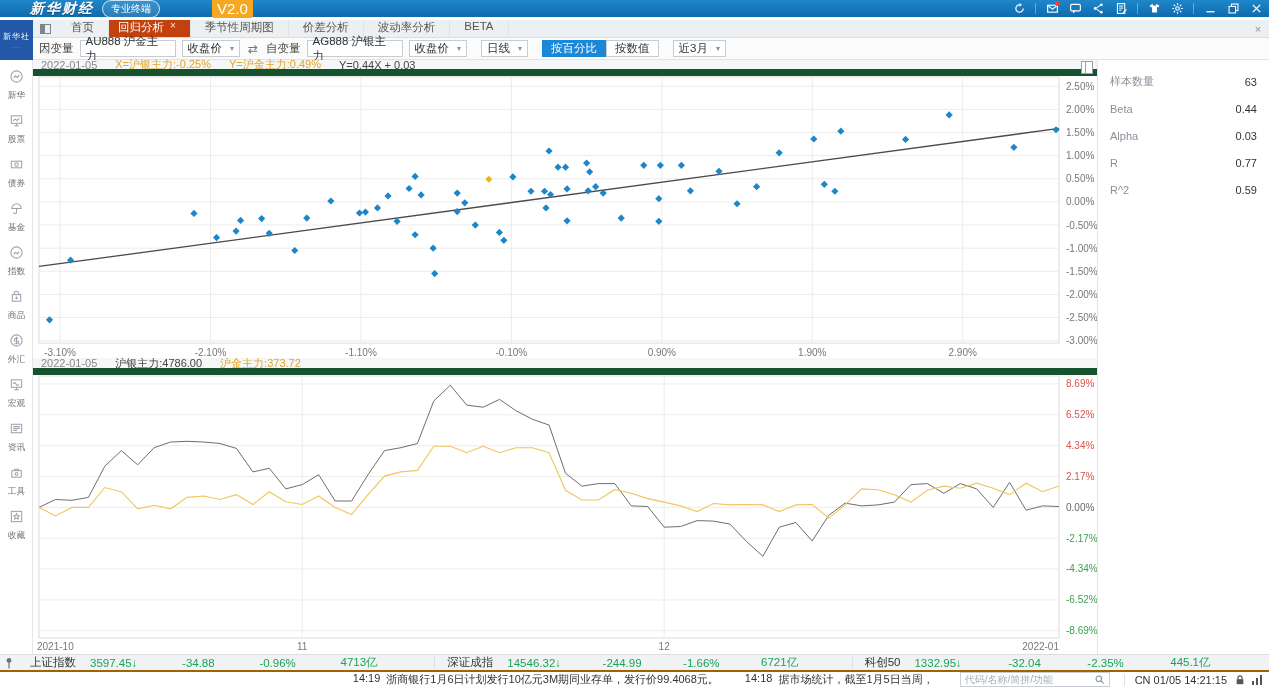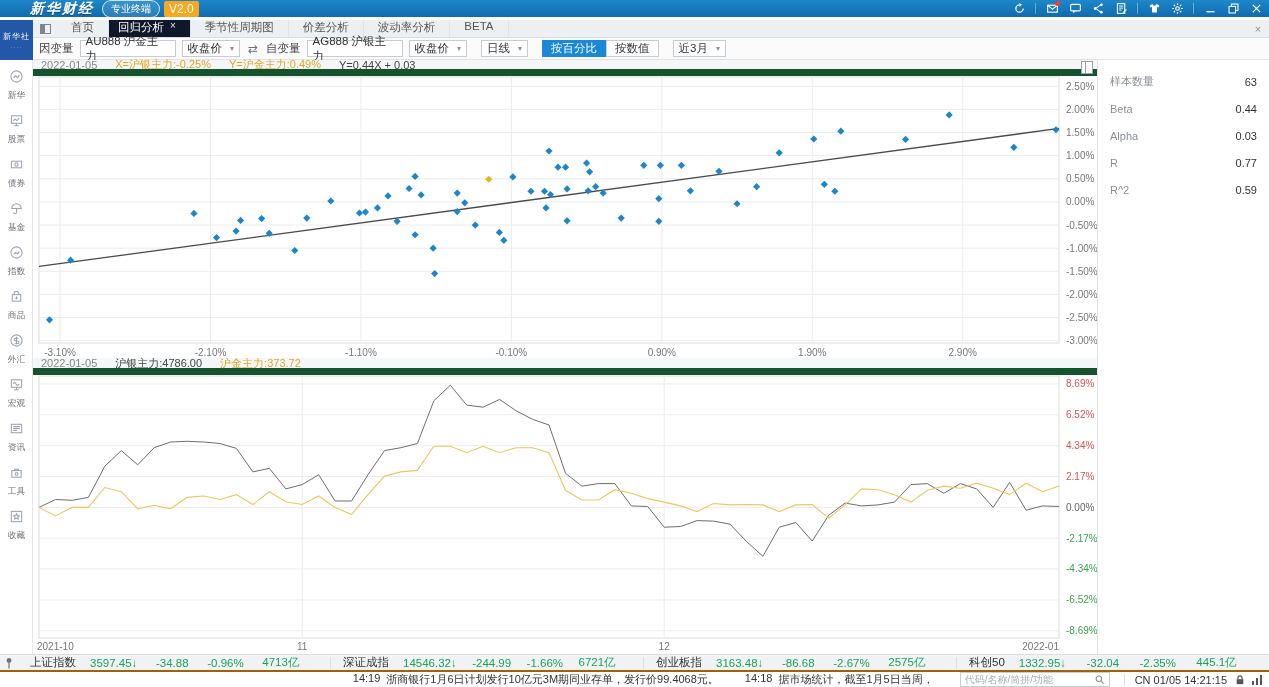--- a/index.html
+++ b/index.html
@@ -9,42 +9,42 @@
   #app { position:relative; width:1269px; height:687px; background:#fff; }
 
   
   #titlebar { left:0; top:0; width:1269px; height:17px;
     background:linear-gradient(#1e86c9,#0f6cae); display:flex; align-items:center; padding:0 6px; }
   #brand { color:#fff; font-family:"DejaVu Serif","Liberation Serif",serif;
     font-style:italic; font-weight:bold; font-size:14px; letter-spacing:2px; margin:0 8px 0 24px;
     text-shadow:0 1px 1px rgba(0,0,0,.35); }
   .badge-edition { color:#fff; font-size:10px; border:1px solid rgba(255,255,255,.75);
     background:rgba(255,255,255,.12); border-radius:9px; padding:1px 8px; margin-right:4px; }
-  .badge-version { color:#fff; font-size:12px; background:#f7a821; border-radius:2px; padding:1px 5px; }
+  .badge-version { color:#fff; font-size:15px; background:#f7a821; border-radius:2px; padding:1px 5px;margin-left:48px; }
   #titlebar-icons { margin-left:auto; display:flex; align-items:center; gap:9px; }
   #titlebar-icons .tbi { width:14px; height:14px; display:flex; align-items:center;
     justify-content:center; position:relative; cursor:pointer; }
   #titlebar-icons .sep { width:1px; height:11px; background:rgba(255,255,255,.35); }
   .reddot { position:absolute; right:-1px; top:-1px; width:5px; height:5px; border-radius:50%; background:#ff3b30; }
 
   
   #logo-square { left:0; top:20px; width:33px; height:40px; background:#2357a8;
     display:flex; flex-direction:column; align-items:center; justify-content:center; color:#fff; }
   #logo-square .lg1 { font-size:8px; letter-spacing:1px; }
   #logo-square .lg2 { font-size:6px; color:#bcd3f2; margin-top:2px; letter-spacing:1px; }
 
   
   #tabrow { left:33px; top:20px; width:1236px; height:18px; background:#edf0f3;
     border-bottom:1px solid #d8dde2; display:flex; align-items:stretch; }
   #collapse-btn { width:24px; display:flex; align-items:center; justify-content:center; cursor:pointer; }
   #collapse-btn .cbox { width:11px; height:10px; border:1px solid #7c8590; display:flex; }
   #collapse-btn .cbox i { width:4px; background:#7c8590; }
   .tab { padding:0 14px; display:flex; align-items:flex-start; gap:6px; color:#555;
     font-size:11.5px; border-right:1px solid #e0e4e8; cursor:pointer; white-space:nowrap; }
-  .tab.active { background:#0f172a; color:#fff;padding-left:9px; }
+  .tab.active { background:#c2410c; color:#fff;padding-left:9px; }
   .tab .tx { font-size:10px; opacity:.9; }
   #tabrow-close { margin-left:auto; width:22px; display:flex; align-items:center;
     justify-content:center; color:#8a9097; cursor:pointer; font-size:11px; }
 
   
   #toolbar { left:33px; top:38px; width:1236px; height:22px; background:#fbfbfb;
     border-bottom:1px solid #e3e3e3; display:flex; align-items:center; gap:6px; padding:0 6px; }
   #toolbar label { color:#444; font-size:11.5px; }
   .tbox { height:17px; border:1px solid #c6ccd2; background:#fff; display:flex;
     align-items:center; padding:0 5px; font-size:11.5px; color:#333; }
@@ -537,31 +537,20 @@
           <span class="idx-v">14546.32↓</span>
           <span class="sp"></span>
           <span class="idx-v">-244.99</span>
           <span class="sp"></span>
           <span class="idx-v">-1.66%</span>
           <span class="sp"></span>
           <span class="idx-v">6721亿</span>
           <span class="sp"></span>
         </div>
         <div class="idx-group">
-          <span class="idx-name">创业板指</span>
-          <span class="idx-v">3163.48↓</span>
-          <span class="sp"></span>
-          <span class="idx-v">-86.68</span>
-          <span class="sp"></span>
-          <span class="idx-v">-2.67%</span>
-          <span class="sp"></span>
-          <span class="idx-v">2575亿</span>
-          <span class="sp"></span>
-        </div>
-        <div class="idx-group">
           <span class="idx-name">科创50</span>
           <span class="idx-v">1332.95↓</span>
           <span class="sp"></span>
           <span class="idx-v">-32.04</span>
           <span class="sp"></span>
           <span class="idx-v">-2.35%</span>
           <span class="sp"></span>
           <span class="idx-v">445.1亿</span>
           <span class="sp"></span>
         </div>

